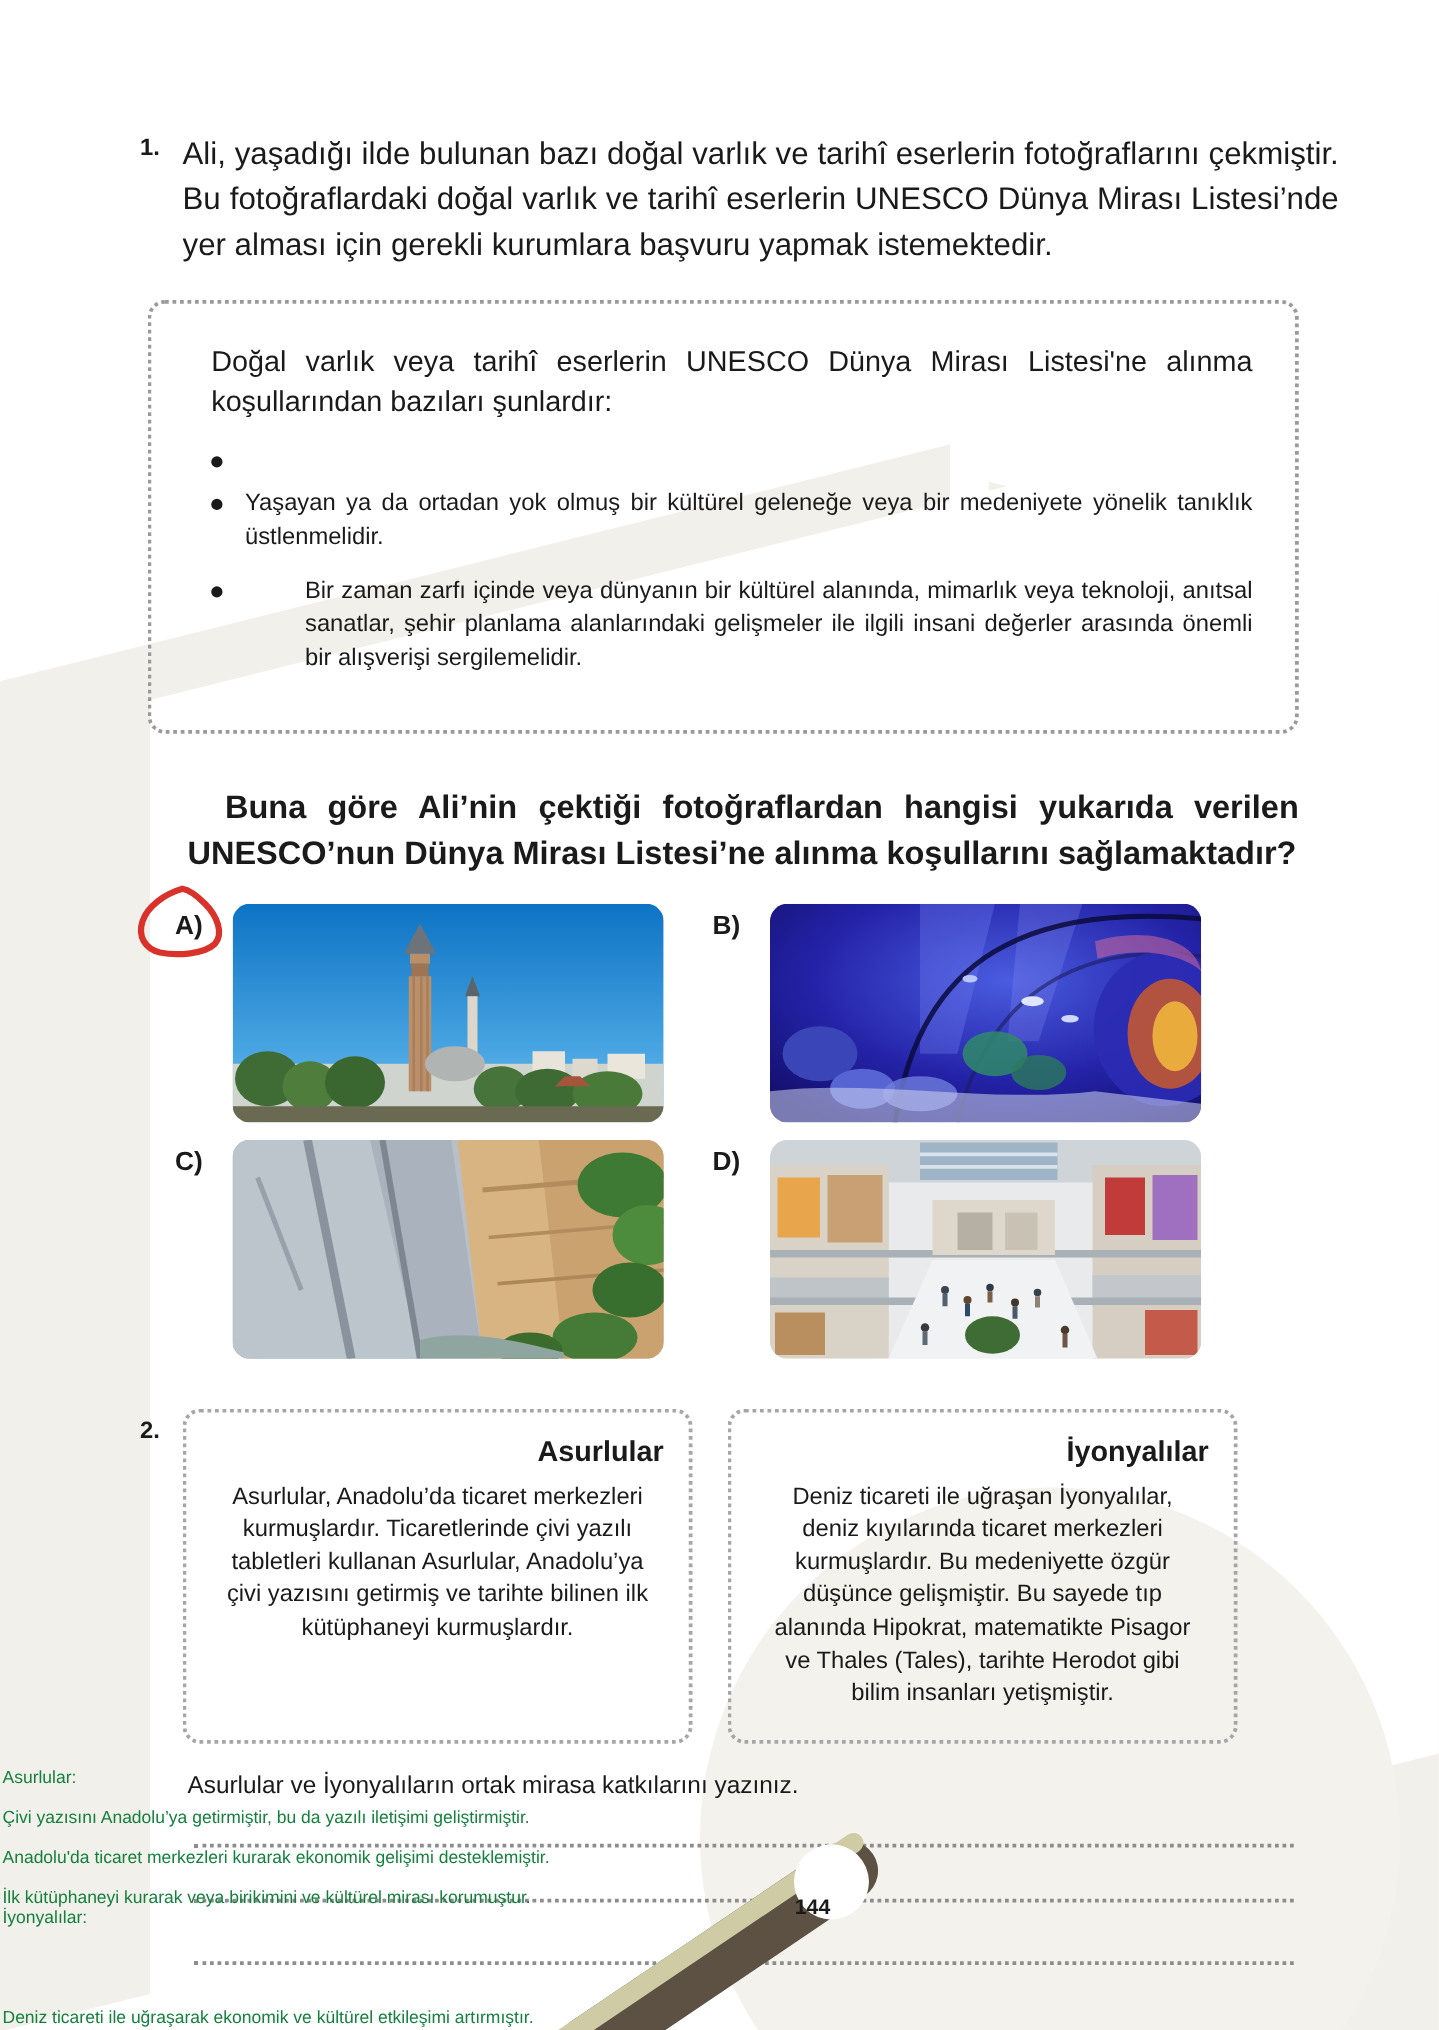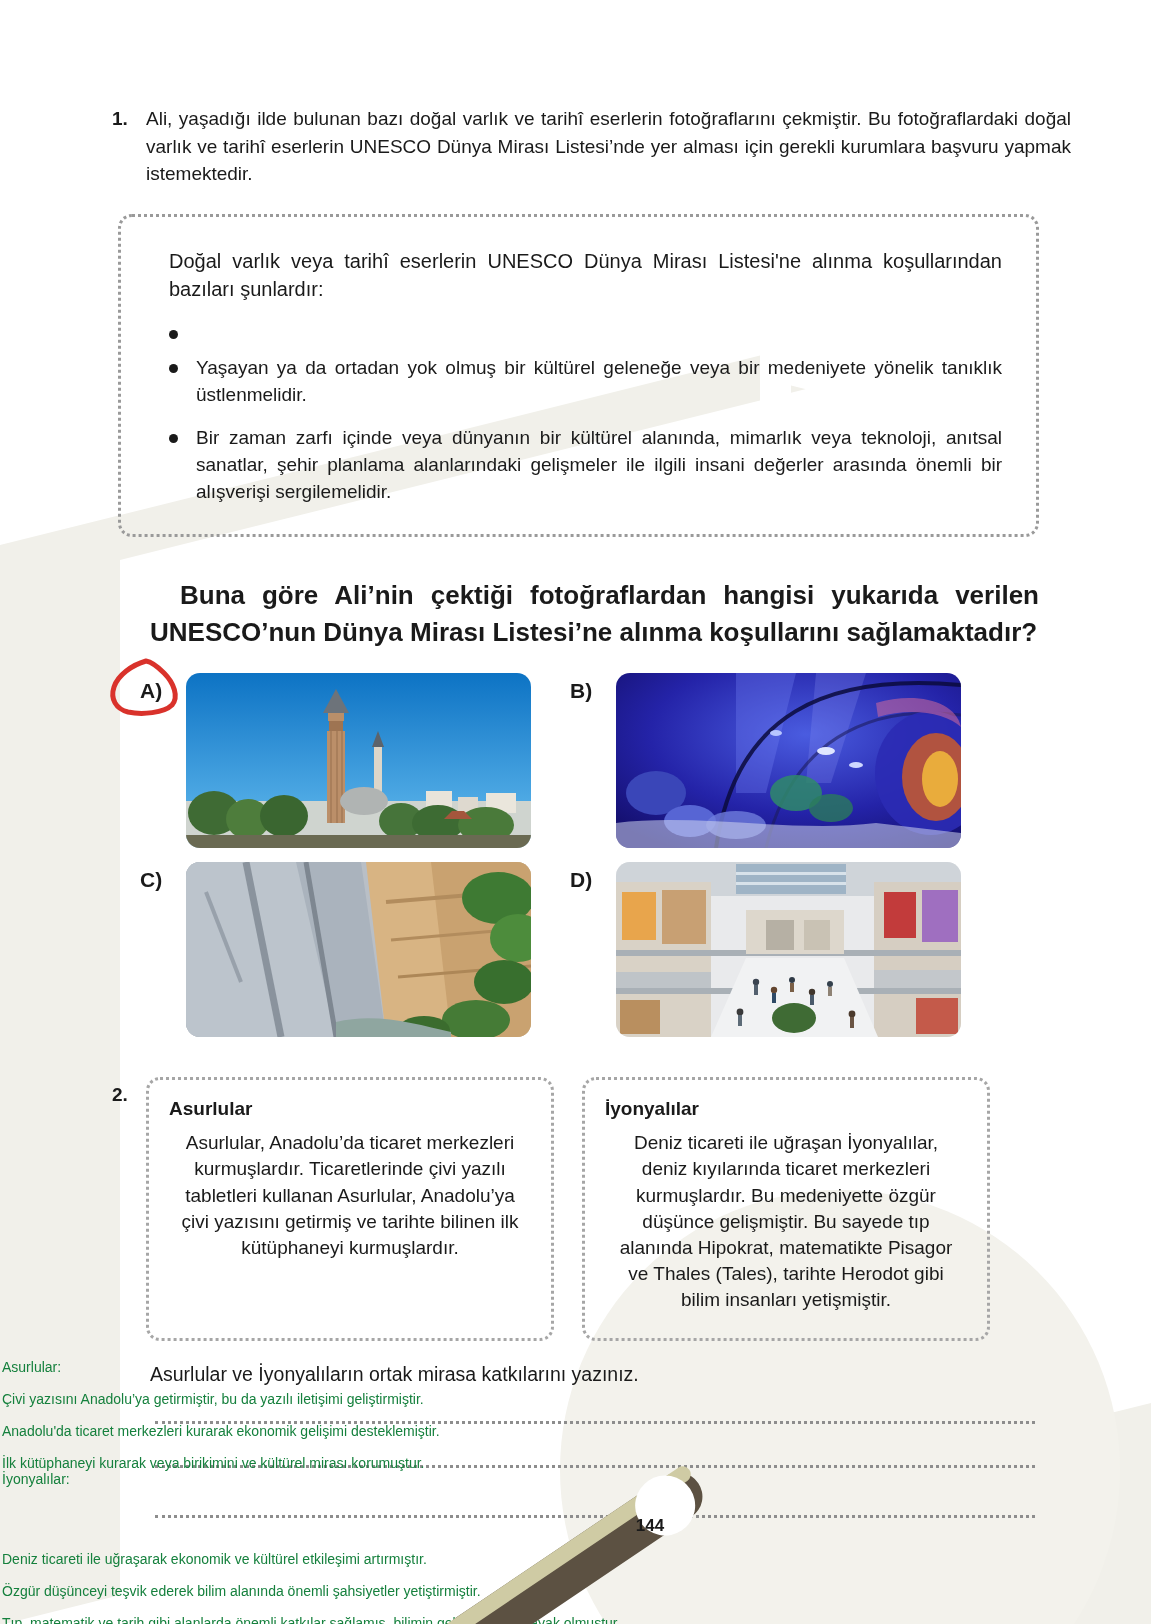--- a/index.html
+++ b/index.html
@@ -34,36 +34,36 @@
   .bg-circle{
     position:absolute;left:560px;top:1190px;width:560px;height:560px;
     border-radius:50%;
     background:#f3f2ec;
   }
   .content{position:relative;z-index:2;}
 
   
   .q1{display:flex;padding:105px 80px 0 112px;}
   .q-num{font-weight:bold;font-size:19px;min-width:34px;line-height:1.45;}
-  .q-text{font-size:19px;line-height:1.45;text-align:justify;}
+  .q-text{font-size:25px;line-height:1.45;text-align:justify;}
 
   
   .dotted-box{
     margin:26px 112px 0 118px;
     border:3px dotted #9a9a9a;
     border-radius:14px;
     padding:30px 34px 26px 34px;
     background:transparent;
   }
   .dotted-box p.intro{
-    margin:0 0 18px 0;font-size:20px;line-height:1.42;text-align:justify;
+    margin:0 0 18px 0;font-size:23px;line-height:1.42;text-align:justify;
     padding-left:14px;
   }
   .bullet-row{display:flex;margin:0 0 16px 0;}
-  .bullet-row:last-child{margin-bottom:2px;}
+  .bullet-row:last-child{margin-bottom:17px;gap:48px;}
   .bullet-dot{
     width:9px;height:9px;border-radius:50%;background:#1a1a1a;
     margin:9px 18px 0 14px;flex:none;
   }
   .bullet-text{font-size:19px;line-height:1.42;text-align:justify;}
 
   
   .stem{
     margin:40px 112px 0 150px;
     font-size:26px;font-weight:bold;line-height:1.42;text-align:justify;
@@ -89,21 +89,21 @@
   .q2{display:flex;padding:26px 0 0 112px;}
   .q2 .q-num{padding-top:4px;}
   .cards{display:flex;gap:28px;}
   .card{
     width:408px;min-height:222px;
     border:3px dotted #a6a6a6;border-radius:14px;
     padding:16px 20px 18px 20px;
     box-sizing:border-box;
   }
   .card h3{
-    margin:2px 0 10px 0;font-size:19px;text-align:left;font-weight:bold;
+    margin:2px 0 10px 0;font-size:23px;text-align:right;font-weight:bold;
   }
   .card p{margin:6px;font-size:19px;line-height:1.38;text-align:center;}
 
   
   .answer-area{position:relative;margin-top:18px;height:300px;}
   .instruction{
     position:absolute;left:150px;top:4px;
     font-size:19.5px;font-weight:normal;
   }
   .rule-line{

